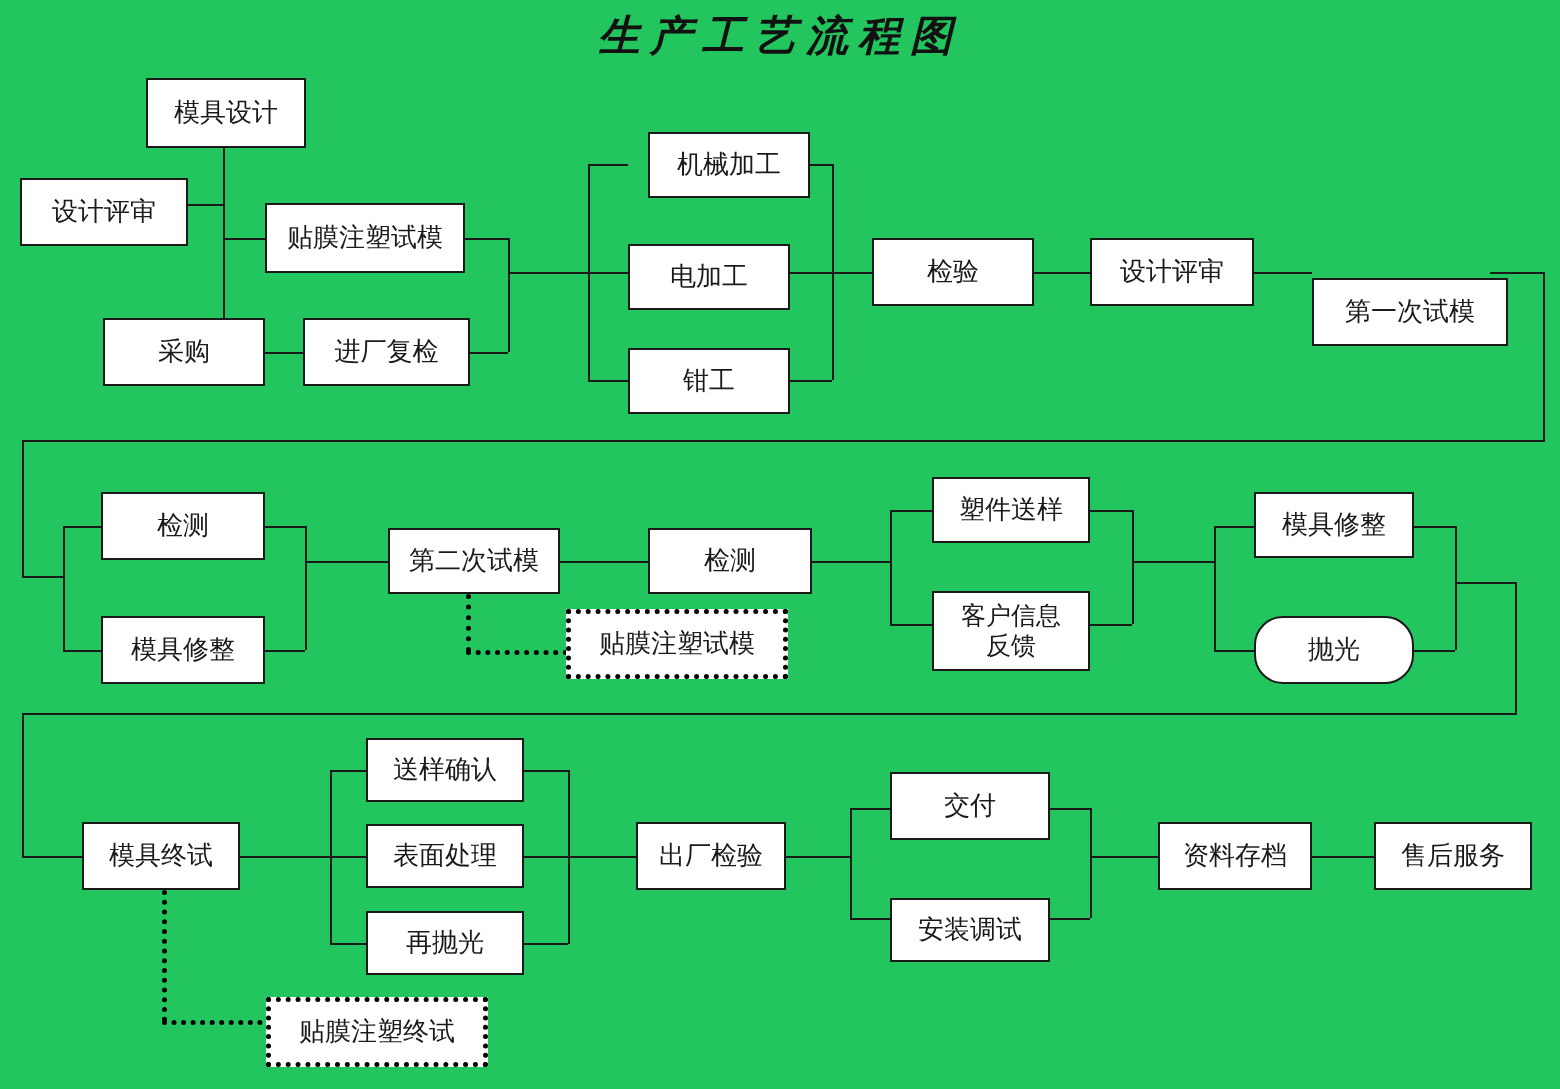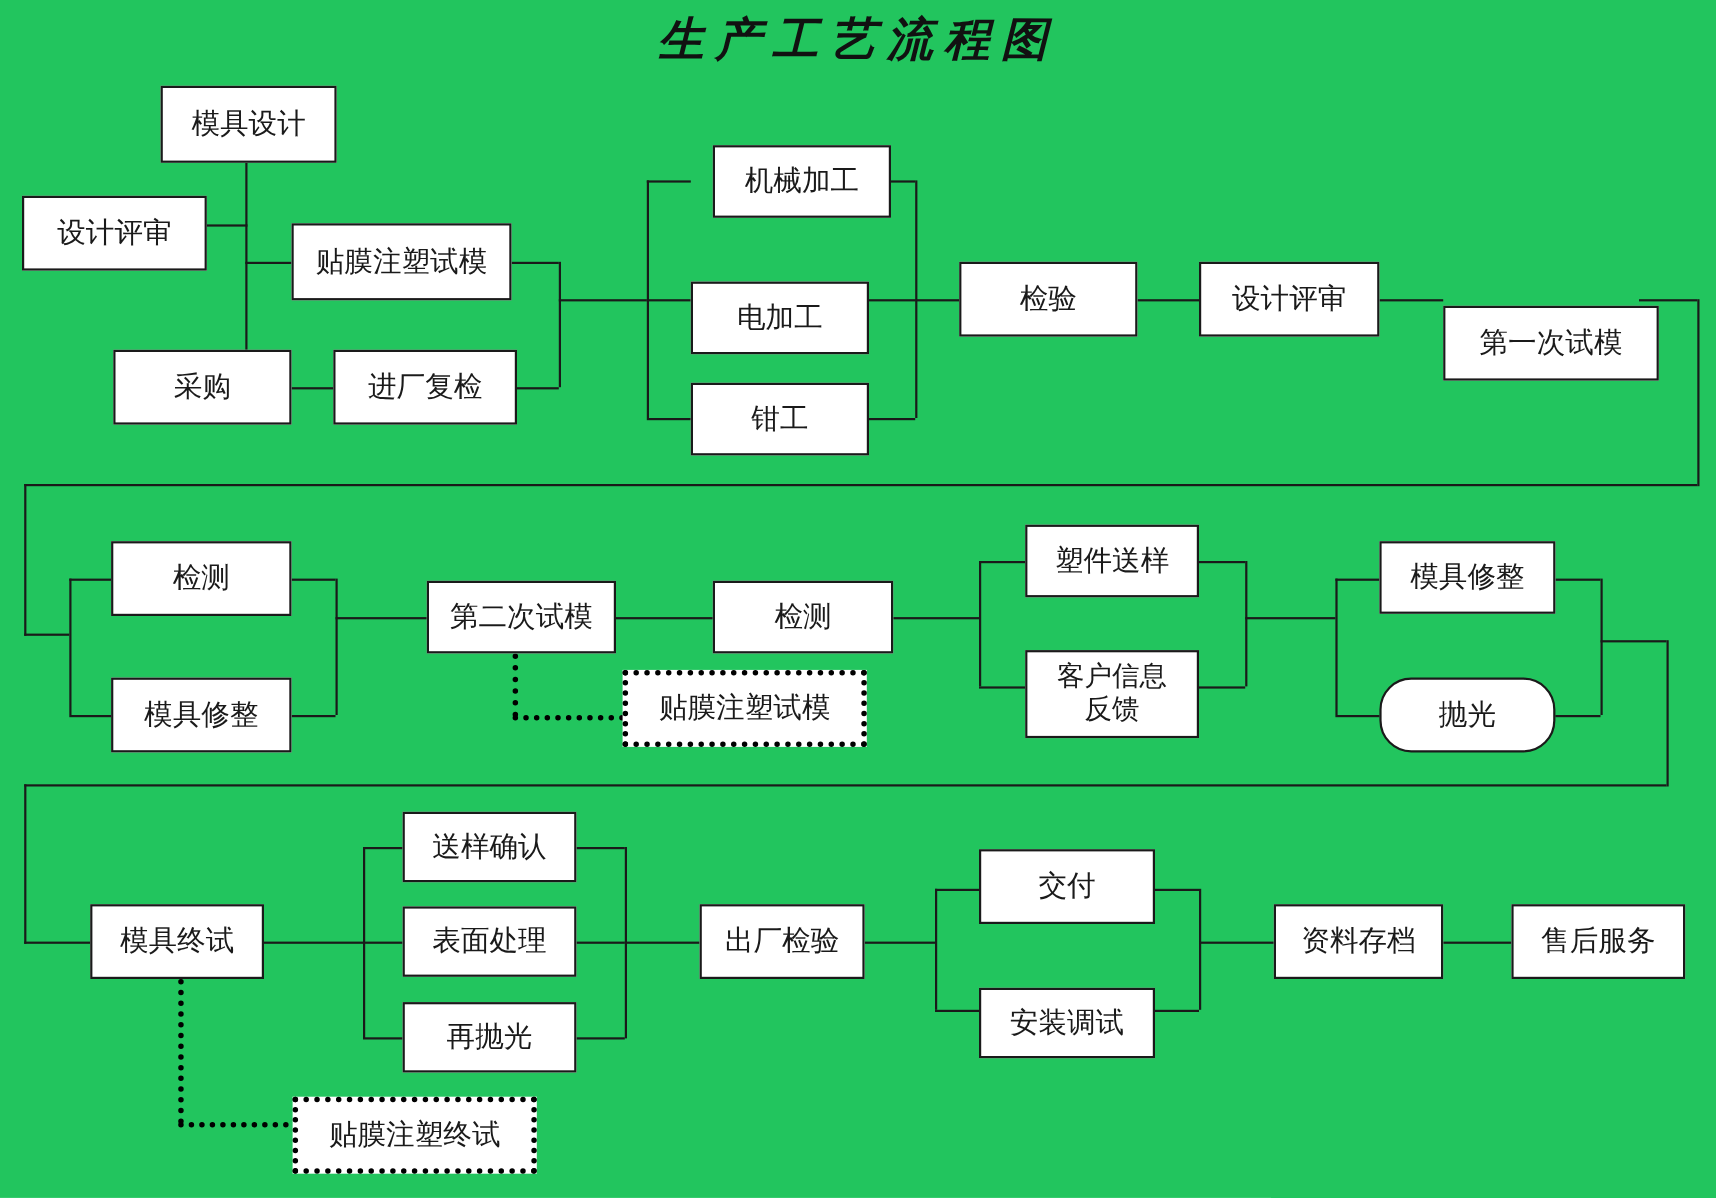--- a/index.html
+++ b/index.html
@@ -59,21 +59,21 @@
   <div class="h" style="left:470px;top:352px;width:38px;"></div>
   <div class="v" style="left:508px;top:238px;height:114px;"></div>
   <div class="h" style="left:508px;top:272px;width:80px;"></div>
 
   <div class="v" style="left:588px;top:164px;height:216px;"></div>
   <div class="h" style="left:588px;top:164px;width:40px;"></div>
   <div class="h" style="left:588px;top:272px;width:40px;"></div>
   <div class="h" style="left:588px;top:380px;width:40px;"></div>
 
   <div class="node" style="left:628px;top:132px;width:162px;height:66px;margin-left:20px;">机械加工</div>
-  <div class="node" style="left:628px;top:256px;width:162px;height:66px;">电加工</div>
+  <div class="node" style="left:628px;top:244px;width:162px;height:66px;">电加工</div>
   <div class="node" style="left:628px;top:348px;width:162px;height:66px;">钳工</div>
 
   <div class="h" style="left:790px;top:164px;width:42px;"></div>
   <div class="h" style="left:790px;top:272px;width:42px;"></div>
   <div class="h" style="left:790px;top:380px;width:42px;"></div>
   <div class="v" style="left:832px;top:164px;height:216px;"></div>
   <div class="h" style="left:832px;top:272px;width:40px;"></div>
 
   <div class="node" style="left:872px;top:238px;width:162px;height:68px;">检验</div>
   <div class="h" style="left:1034px;top:272px;width:56px;"></div>

